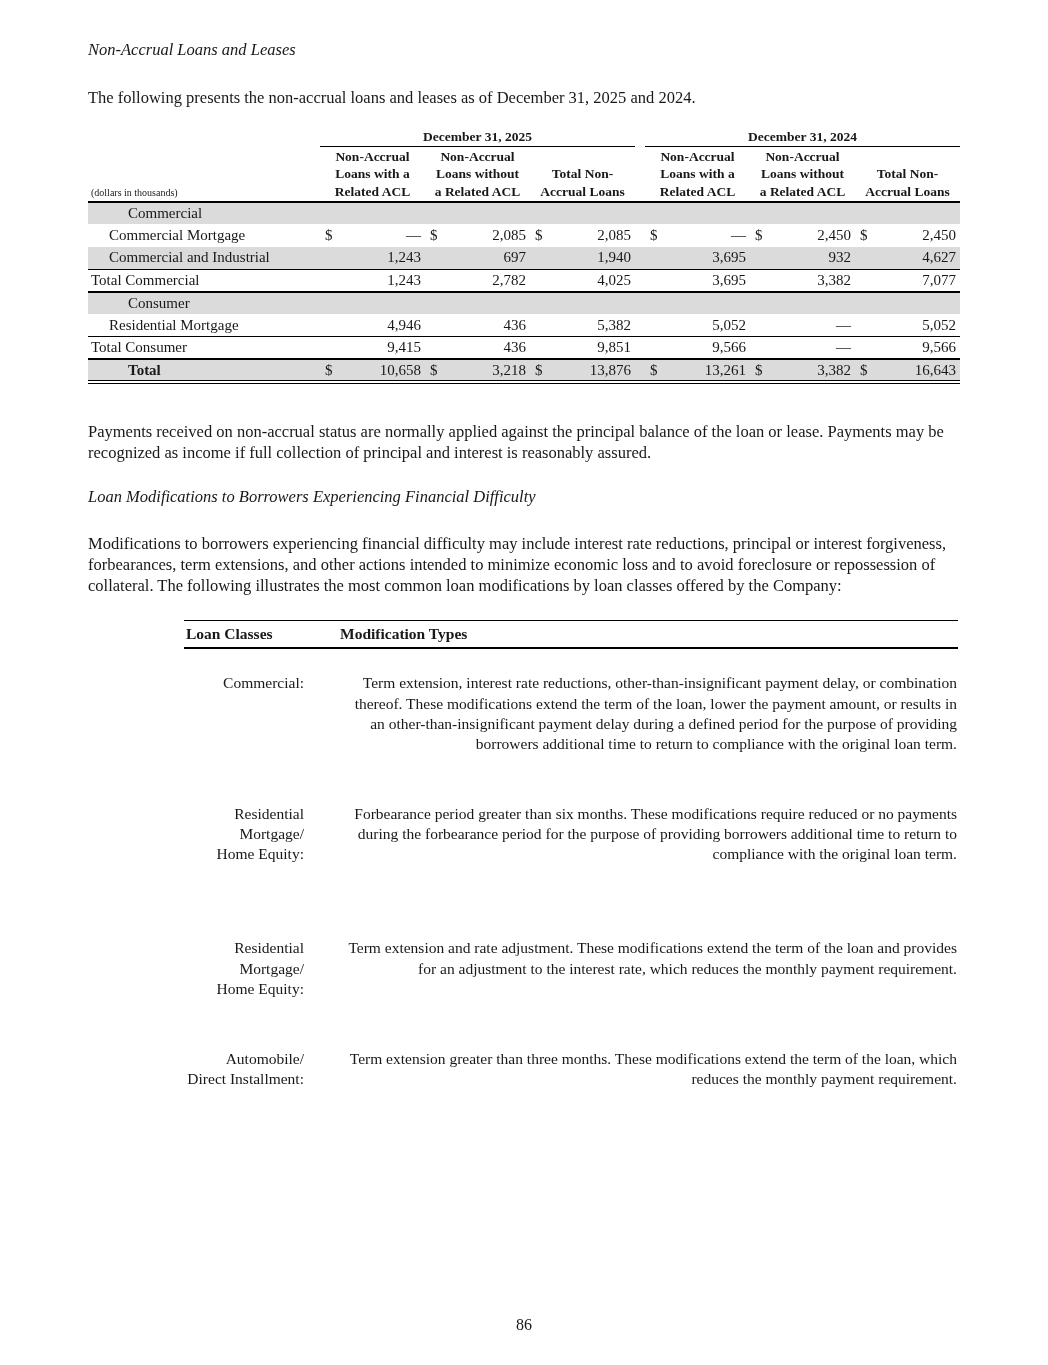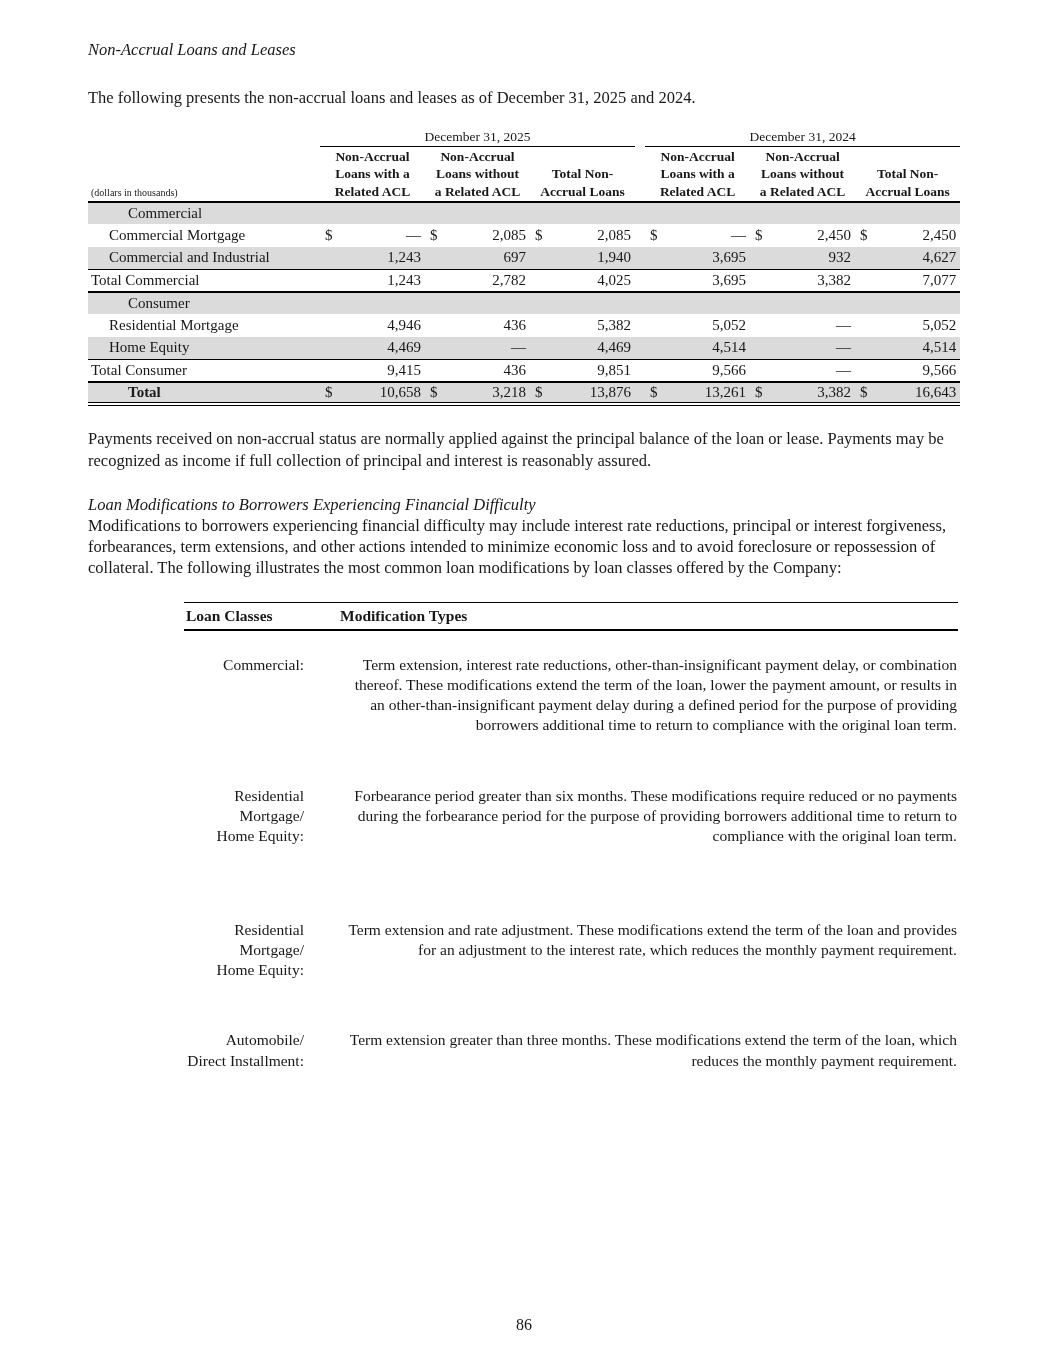--- a/index.html
+++ b/index.html
@@ -4,28 +4,28 @@
 <style>
   html,body { margin:0; padding:0; background:#ffffff; }
   body { font-family:"Liberation Serif","DejaVu Serif",serif; color:#181818; }
   .page {
     position:relative; width:1048px; height:1365px; box-sizing:border-box;
     padding:40px 88px 0 88px; overflow:hidden; background:#ffffff;
   }
   h1,h2 { font-size:16.5px; font-style:italic; font-weight:normal; margin:0; }
   p { font-size:16.5px; line-height:1.28; margin:0; }
   .intro { margin-top:27px; }
-  .after-table { margin-top:22px; }
+  .after-table { margin-top:37px; }
   .h-mod { margin-top:24px; }
-  .p-mod { }
+  .p-mod { margin-top:26px; }
 
   
   table.fin { border-collapse:collapse; table-layout:fixed; width:872px; margin-top:20px; font-size:15px; }
   table.fin td, table.fin th { padding:1px 3px; overflow:hidden; }
-  .period { font-size:13.5px; font-weight:normal; text-align:center; border-bottom:1px solid #000; padding-bottom:2px; }
+  .period { font-size:13.5px; font-weight:bold; text-align:center; border-bottom:1px solid #000; padding-bottom:2px; }
   .colhead-row th {
     font-size:13.5px; font-weight:bold; vertical-align:bottom;
     line-height:1.28; padding:5px 1px 3px 1px; white-space:pre-line;
   }
   .colhead-row .lab { vertical-align:bottom; font-size:10px; padding-bottom:3px; }
   .colhead-row th, .colhead-row td { border-bottom:2.5px solid #000; }
   table.fin tbody tr { height:22.5px; }
   table.fin .lab { text-align:left; }
   table.fin .indent { padding-left:21px; }
   table.fin .cur { text-align:left; padding-left:5px; }
@@ -169,36 +169,20 @@
           <td class="cur"></td>
           <td class="num">5,382</td>
           <td class="gap"></td>
           <td class="cur"></td>
           <td class="num">5,052</td>
           <td class="cur"></td>
           <td class="num">—</td>
           <td class="cur"></td>
           <td class="num">5,052</td>
         </tr>
-        <tr class="row-item shaded">
-          <td class="lab indent">Home Equity</td>
-          <td class="cur"></td>
-          <td class="num">4,469</td>
-          <td class="cur"></td>
-          <td class="num">—</td>
-          <td class="cur"></td>
-          <td class="num">4,469</td>
-          <td class="gap"></td>
-          <td class="cur"></td>
-          <td class="num">4,514</td>
-          <td class="cur"></td>
-          <td class="num">—</td>
-          <td class="cur"></td>
-          <td class="num">4,514</td>
-        </tr>
         <tr class="row-subtotal">
           <td class="lab">Total Consumer</td>
           <td class="cur"></td>
           <td class="num">9,415</td>
           <td class="cur"></td>
           <td class="num">436</td>
           <td class="cur"></td>
           <td class="num">9,851</td>
           <td class="gap"></td>
           <td class="cur"></td>

